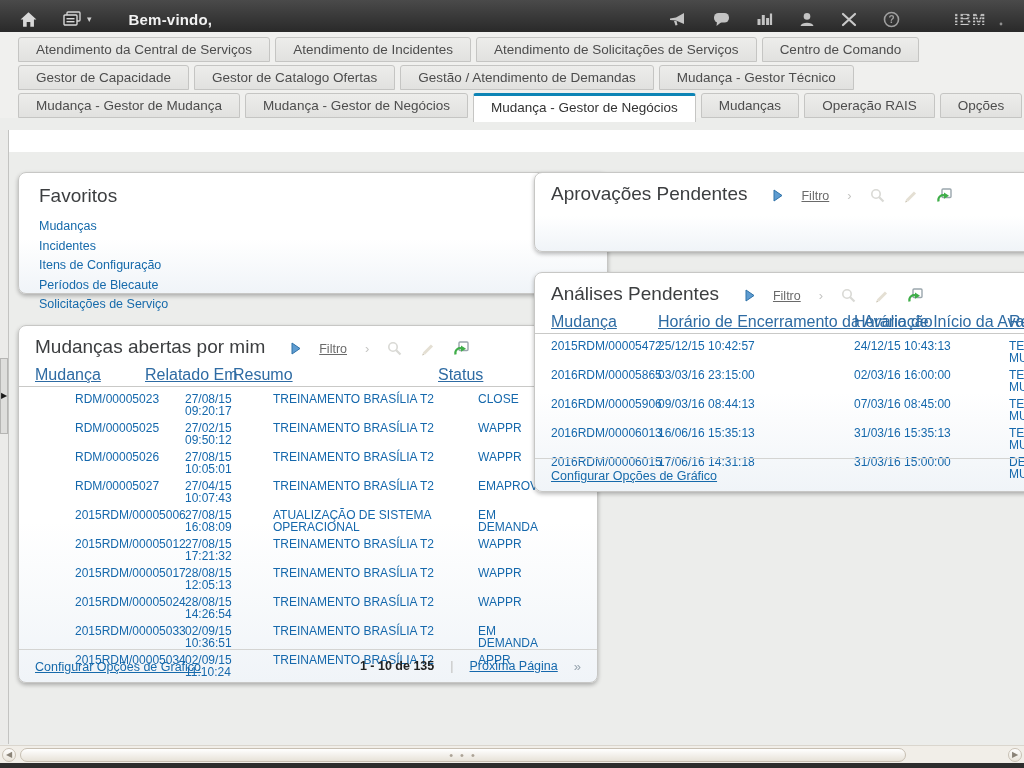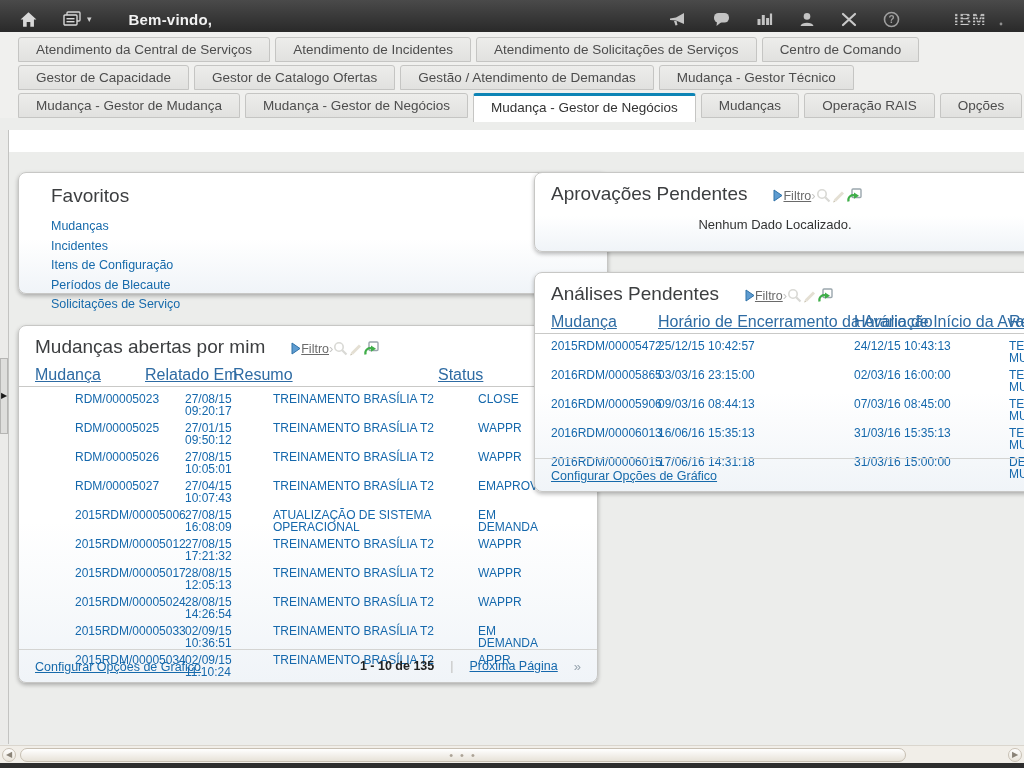--- a/index.html
+++ b/index.html
@@ -55,25 +55,25 @@
   }
   .splitter-tri { color:#1a1a1a; font-size:8px; line-height:8px; }
   
   .panel {
     position:absolute; background:linear-gradient(#ffffff 55%, #f0f4f8);
     border:1px solid #c7c7c5; border-radius:8px;
     box-shadow:0 2px 4px rgba(0,0,0,.28);
   }
   .panel-head { display:flex; align-items:center; padding:10px 16px 0 16px; }
   .panel-title { margin:0; font-size:19px; font-weight:400; color:#3c3e40; white-space:nowrap; }
-  .toolbar { display:flex; align-items:center; gap:0; margin-left:26px; padding-top:3px; }
+  .toolbar { display:flex; align-items:center; gap:18px; margin-left:26px; padding-top:3px; }
   .filter-link { font-size:12.5px; color:#6a6a6a; text-decoration:underline; cursor:pointer; }
   .chev { color:#c4c4c2; font-size:13px; }
   .tbi { display:flex; align-items:center; cursor:pointer; }
-  .favorites { left:18px; top:172px; width:590px; height:122px; padding:12px 32px; }
+  .favorites { left:18px; top:172px; width:590px; height:122px; padding:12px 20px; }
   .fav-list { list-style:none; margin:9px 0 0 0; padding:0; }
   .fav-list li { line-height:17.5px; }
   .fav-list a { color:#166aab; font-size:12.5px; text-decoration:none; cursor:pointer; }
   .approvals { left:534px; top:172px; width:540px; height:80px; }
   .empty-msg { width:480px; text-align:center; margin-top:12px; font-size:13px; color:#333; }
   .my-changes { left:18px; top:325px; width:580px; height:358px; }
   .analyses { left:534px; top:272px; width:540px; height:220px; }
   
   .thead { display:flex; padding:9px 0 3px 16px; border-bottom:1px solid #c9c9c7; }
   .colhead { font-size:16px; color:#2e6ba3; text-decoration:underline; cursor:pointer; white-space:nowrap; }
@@ -257,21 +257,20 @@
         </span>
       <span class="tbi">
           <svg width="16" height="15" viewBox="0 0 16 15">
             <rect x="6" y="1" width="9" height="8.5" rx="1" fill="none" stroke="#9aa6ad" stroke-width="1.4"></rect>
             <path d="M2.5 13.5 C1.5 8.5 5.5 6.5 9 7.5" fill="none" stroke="#3fae49" stroke-width="2.2"></path>
             <polygon points="8,4.6 13,7.8 8,10.8" fill="#3fae49"></polygon>
           </svg>
         </span>
     </div>
   </div>
-  <div class="empty-msg">Nenhum Dado Localizado.</div>
 </section>
 
 <section class="panel my-changes">
   <div class="panel-head">
     <h2 class="panel-title">Mudanças abertas por mim</h2>
     <div class="toolbar">
       <span class="tbi">
           <svg width="10" height="13" viewBox="0 0 10 13">
             <polygon points="1,1 9,6.5 1,12" fill="#5e9cd1" stroke="#2f72a8" stroke-width="1"></polygon>
           </svg>
@@ -307,21 +306,21 @@
   </div>
   <div class="tbody">
     <div class="trow mc-row">
       <div class="cell mc1">RDM/00005023</div>
       <div class="cell mc2">27/08/15 09:20:17</div>
       <div class="cell mc3">TREINAMENTO BRASÍLIA T2</div>
       <div class="cell mc4">CLOSE</div>
     </div>
     <div class="trow mc-row">
       <div class="cell mc1">RDM/00005025</div>
-      <div class="cell mc2">27/01/15 09:50:12</div>
+      <div class="cell mc2">27/02/15 09:50:12</div>
       <div class="cell mc3">TREINAMENTO BRASÍLIA T2</div>
       <div class="cell mc4">WAPPR</div>
     </div>
     <div class="trow mc-row">
       <div class="cell mc1">RDM/00005026</div>
       <div class="cell mc2">27/08/15 10:05:01</div>
       <div class="cell mc3">TREINAMENTO BRASÍLIA T2</div>
       <div class="cell mc4">WAPPR</div>
     </div>
     <div class="trow mc-row">

